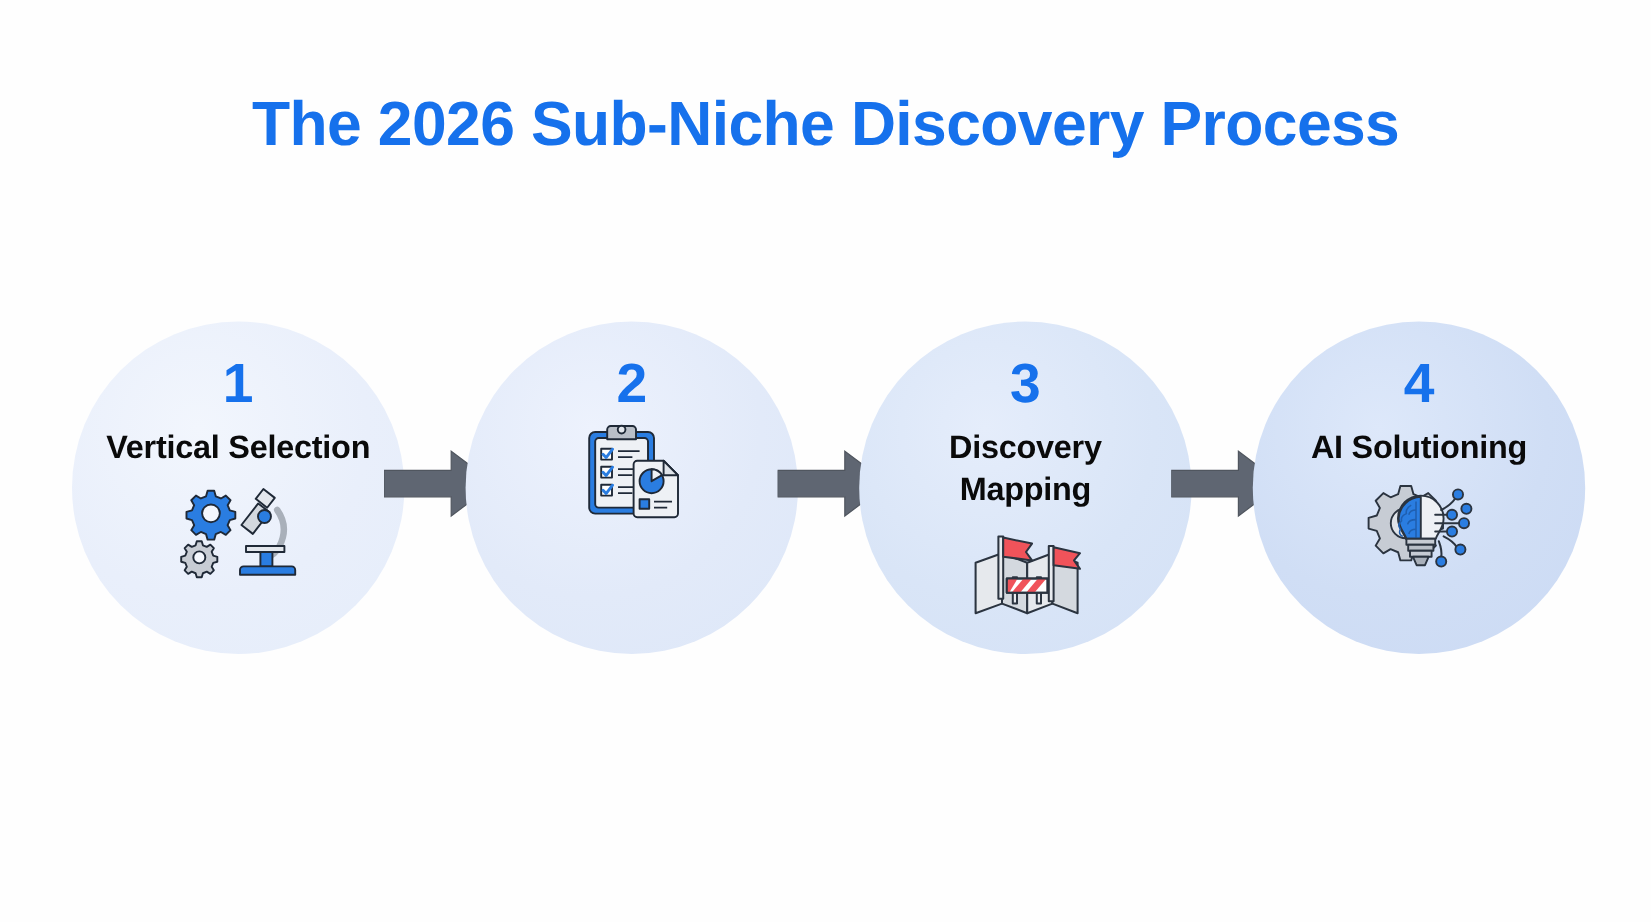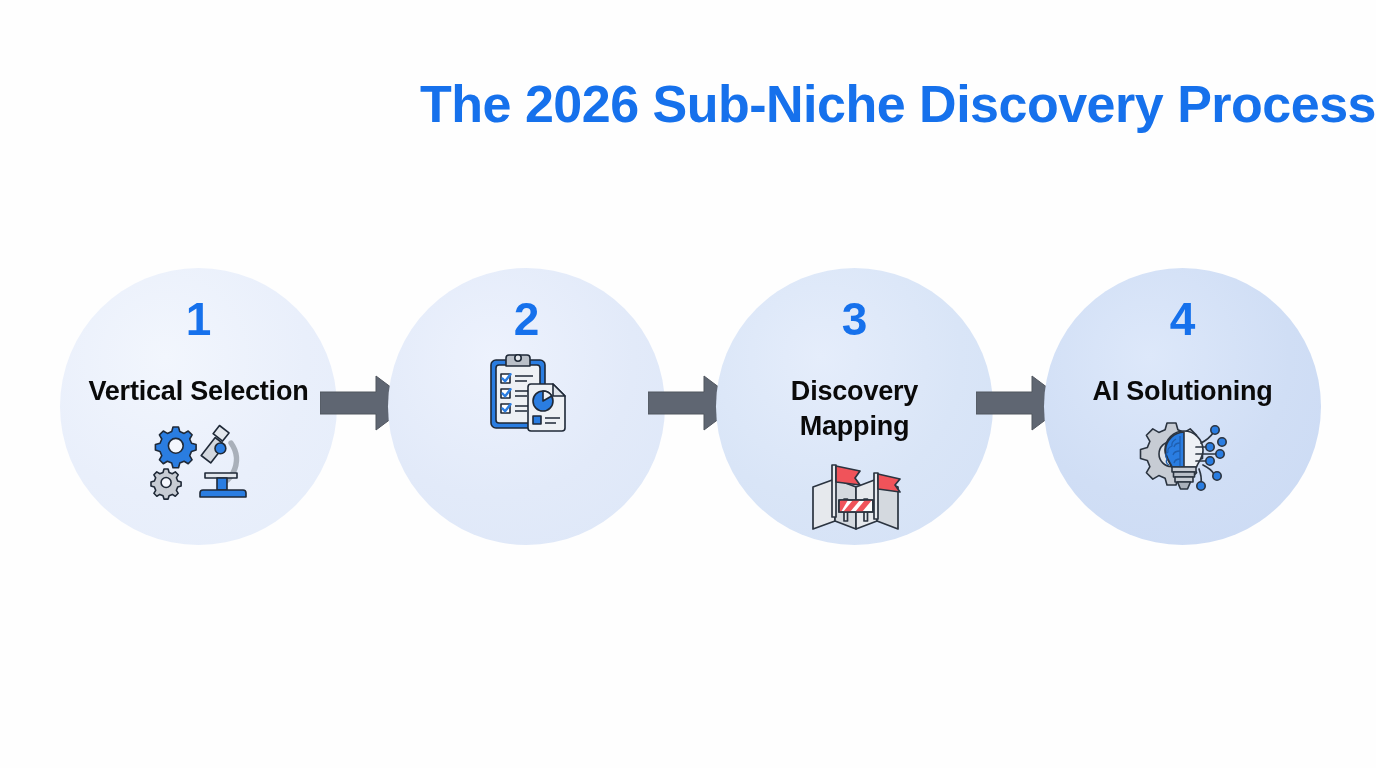--- a/index.html
+++ b/index.html
@@ -19,21 +19,21 @@
     position: relative;
     width: 1376px;
     height: 768px;
   }
 
   .title {
     position: absolute;
     top: 74px;
     left: 0;
     width: 1376px;
-    text-align: right;
+    text-align: center;
     font-size: 52px;
     font-weight: bold;
     letter-spacing: -0.5px;
     color: #1671ec;
     white-space: nowrap;
   }
 
   .flow {
     position: absolute;
     top: 268px;
@@ -61,21 +61,21 @@
 
   .step-num {
     margin-top: 28px;
     font-size: 46px;
     font-weight: bold;
     color: #1671ec;
     line-height: 1;
   }
 
   .step-label {
-    margin-top: 32px;
+    margin-top: 14px;
     font-size: 27px;
     font-weight: bold;
     color: #0a0a0a;
     line-height: 1.28;
     text-align: center;
     max-width: 230px;
     letter-spacing: -0.2px;
   }
 
   .step-icon {

